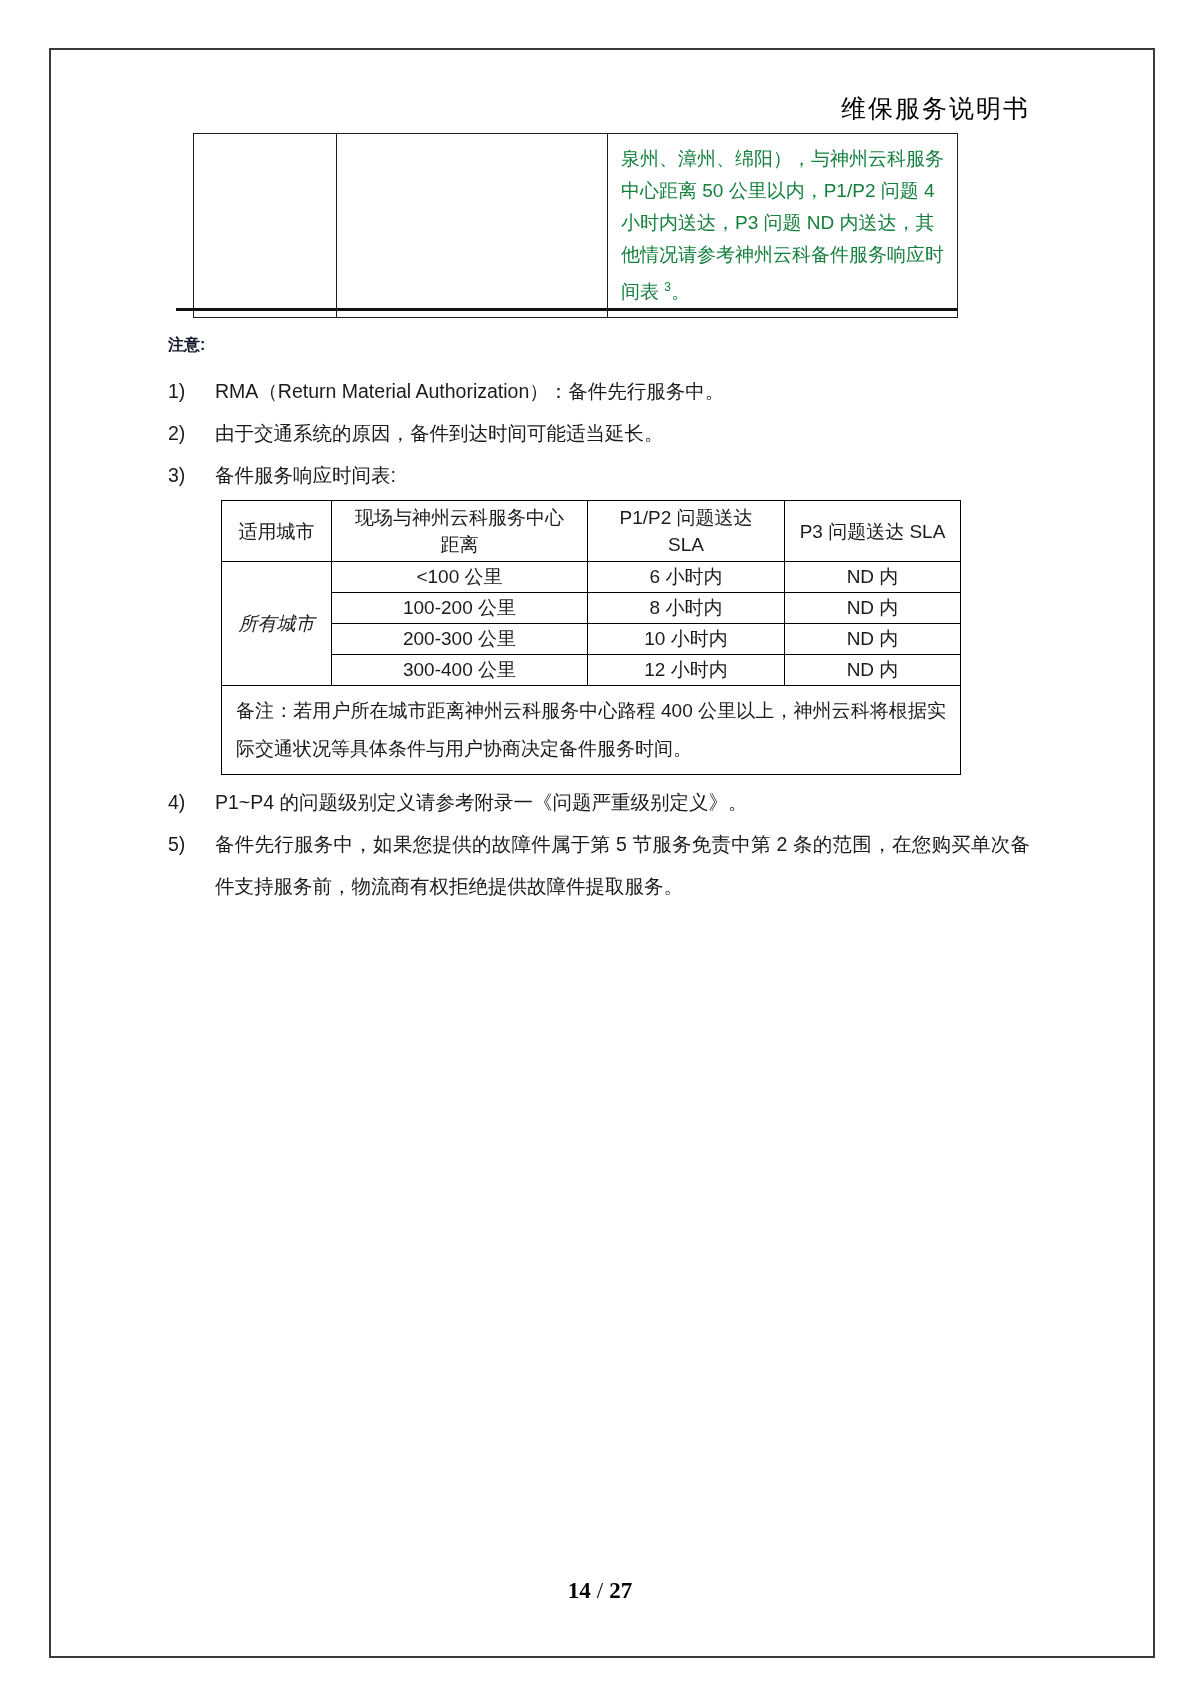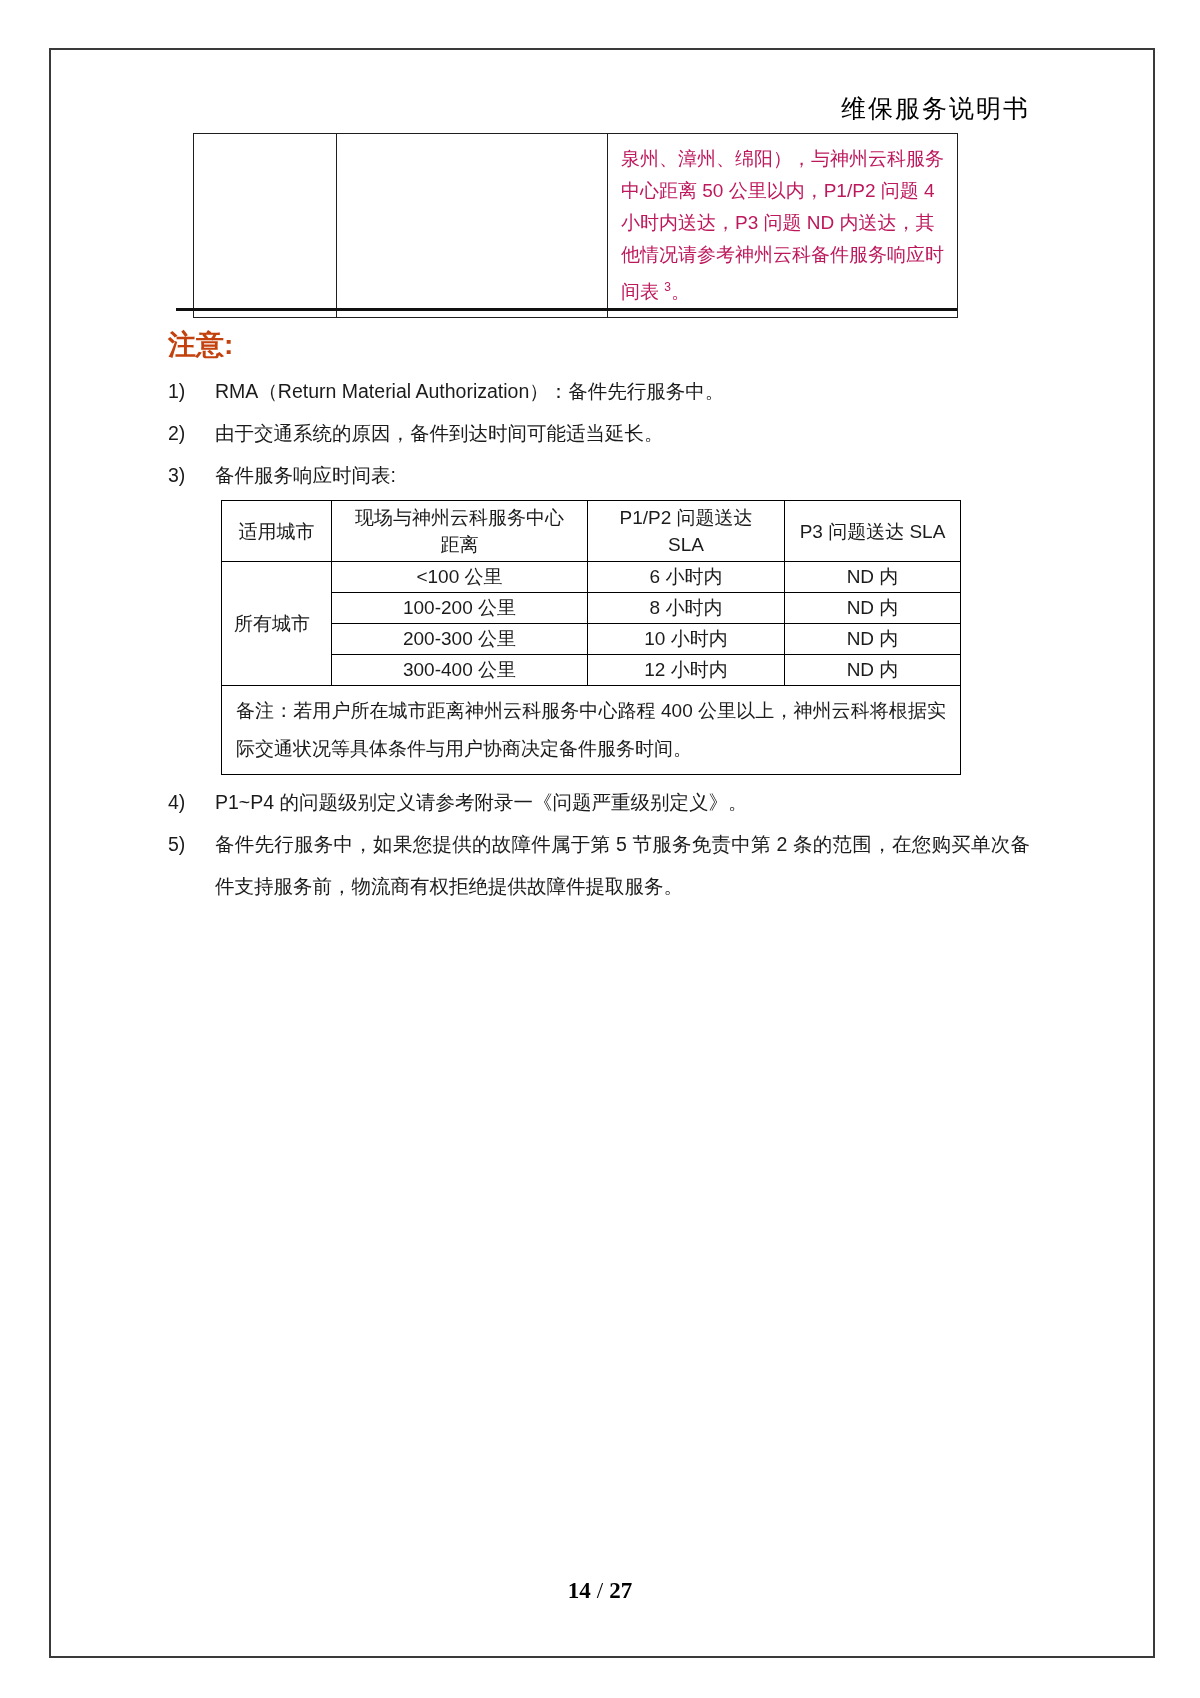--- a/index.html
+++ b/index.html
@@ -32,39 +32,39 @@
     position:absolute; left:193px; top:133px;
     width:764px;
     border-collapse:collapse; table-layout:fixed;
   }
   .top-table td {
     border:1.5px solid #1f1f1f;
     vertical-align:top;
     padding:9px 13px;
     font-size:19px;
     line-height:32px;
-    color:#be185d;
+    color:#15803d;
   }
   .top-table td sup { font-size:12px; }
   .separator {
     position:absolute; left:176px; top:308px;
     width:781px; height:3px;
     background:#101010;
   }
   
   .notes {
     position:absolute; left:168px; top:332px; width:862px;
     font-size:19.5px;
   }
   .notes-heading {
     font-weight:bold;
-    font-size:28px;
+    font-size:16px;
     line-height:26px;
     margin-bottom:12px;
-    color:#c2410c;
+    color:#0f172a;
   }
   .note-item { display:flex; line-height:42px; }
   .note-num { width:47px; flex:none; }
   .note-text { flex:1; text-align:justify; }
   
   .sla-table {
     margin:4px 0 6px 53px;
     width:739px;
     border-collapse:collapse; table-layout:fixed;border-radius:8px;
   }
@@ -75,21 +75,21 @@
     color:#1b1b1b;
   }
   .sla-table th {
     text-align:center;
     padding:3px 4px;
     line-height:27px;
     white-space:pre-line;
     height:60px;
   }
   .sla-table td.cell { padding:1px 12px; line-height:28px; height:30px;text-align:center; }
-  .sla-table td.city { text-align:left; vertical-align:middle; }
+  .sla-table td.city { text-align:center; vertical-align:middle;font-style:italic; }
   .sla-table td.note-cell { padding:6px 14px; line-height:38px; text-align:justify; }
   .closing {
     line-height:44px;
     text-align:justify;
     margin-top:2px;
   }
   .doc-footer {
     position:absolute; left:0; top:1578px; width:1200px;
     text-align:center;
     font-family:"Liberation Serif", serif;

